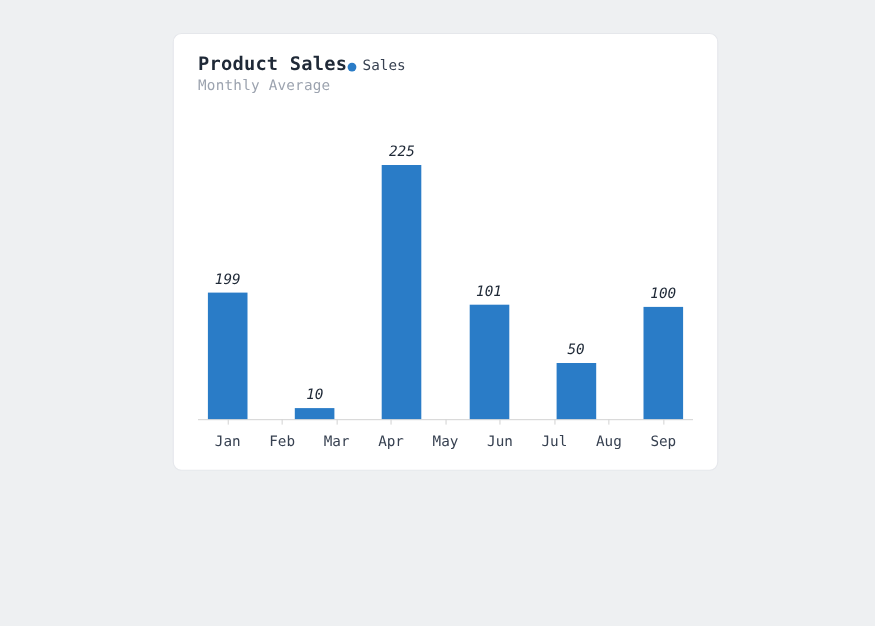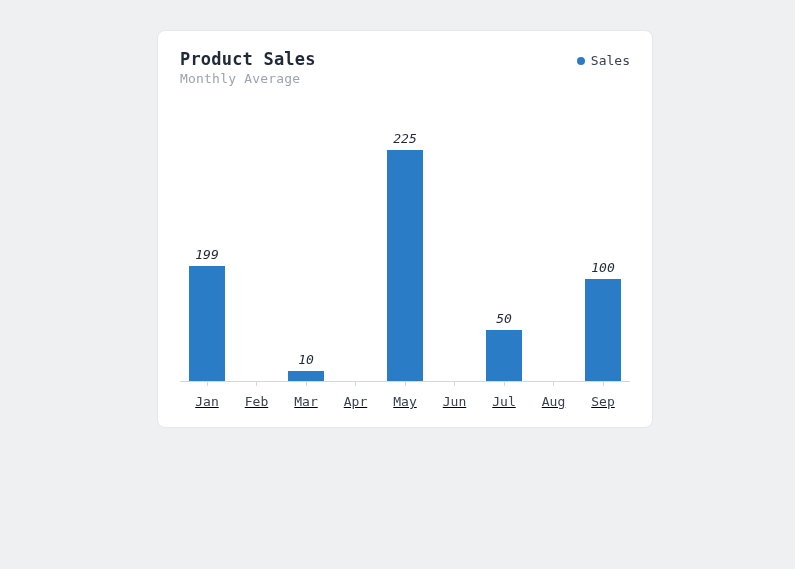--- a/index.html
+++ b/index.html
@@ -17,21 +17,21 @@
     top: 30px;
     width: 496px;
     height: 398px;
     background: #ffffff;
     border: 1px solid #e5e7eb;
     border-radius: 8px;
     padding: 18px 22px 18px 22px;
   }
   .header {
     display: flex;
-    justify-content: space-between;
+    justify-content: flex-start;
     align-items: flex-start;
   }
   .titles { }
   .title {
     font-size: 17px;
     font-weight: 700;
     color: #1f2937;
     letter-spacing: 0.2px;
   }
   .subtitle {
@@ -83,21 +83,20 @@
   }
   .bar {
     width: 36px;
     background: #2a7cc7;
   }
   .xlabels {
     display: flex;
     justify-content: space-between;
     padding: 0 4px;
     margin-top: 12px;
-    text-decoration: underline;
   }
   .xlabel {
     width: 46px;
     text-align: center;
     font-size: 13px;
     color: #374151;
   }
   .tick-row {
     position: absolute;
     left: 0; right: 0; bottom: -5px;
@@ -168,20 +167,24 @@
         <div class="bar-value">199</div>
         <div class="bar" style="height: 114.8px; background: rgb(42, 124, 199);"></div>
       </div>
       <div class="bar-slot">
         <div class="bar-value">10</div>
         <div class="bar" style="height: 10.25px; background: rgb(42, 124, 199);"></div>
       </div>
       <div class="bar-slot">
         <div class="bar-value">225</div>
         <div class="bar" style="height: 230.625px; background: rgb(42, 124, 199);"></div>
+      </div>
+      <div class="bar-slot">
+        <div class="bar-value">101</div>
+        <div class="bar" style="height: 103.525px; background: rgb(42, 124, 199);"></div>
       </div>
       <div class="bar-slot">
         <div class="bar-value">50</div>
         <div class="bar" style="height: 51.25px; background: rgb(42, 124, 199);"></div>
       </div>
       <div class="bar-slot">
         <div class="bar-value">100</div>
         <div class="bar" style="height: 102.5px; background: rgb(42, 124, 199);"></div>
       </div>
     </div>

